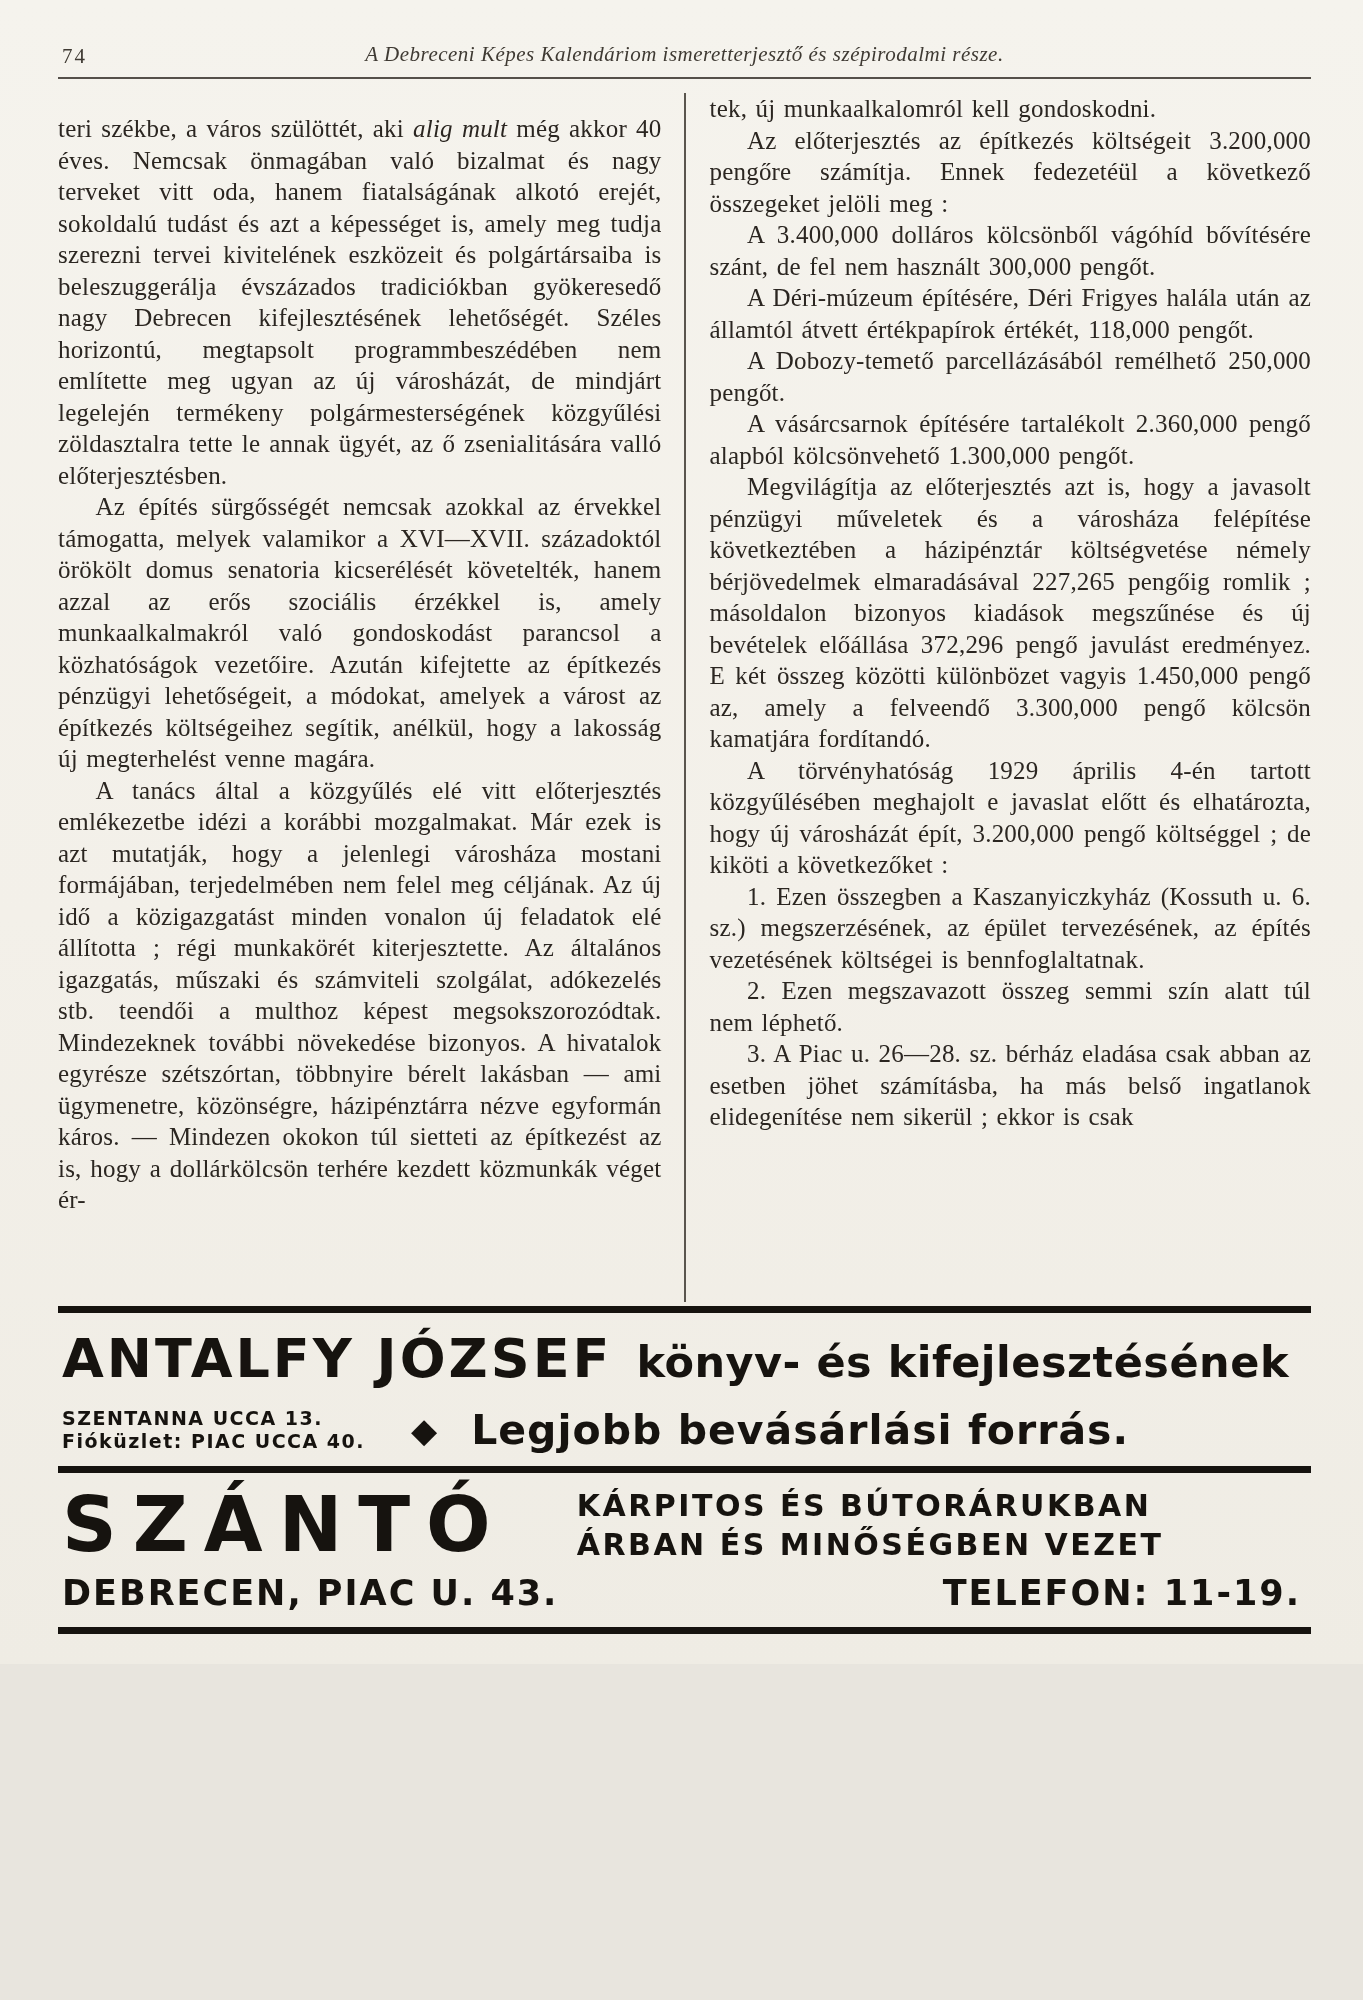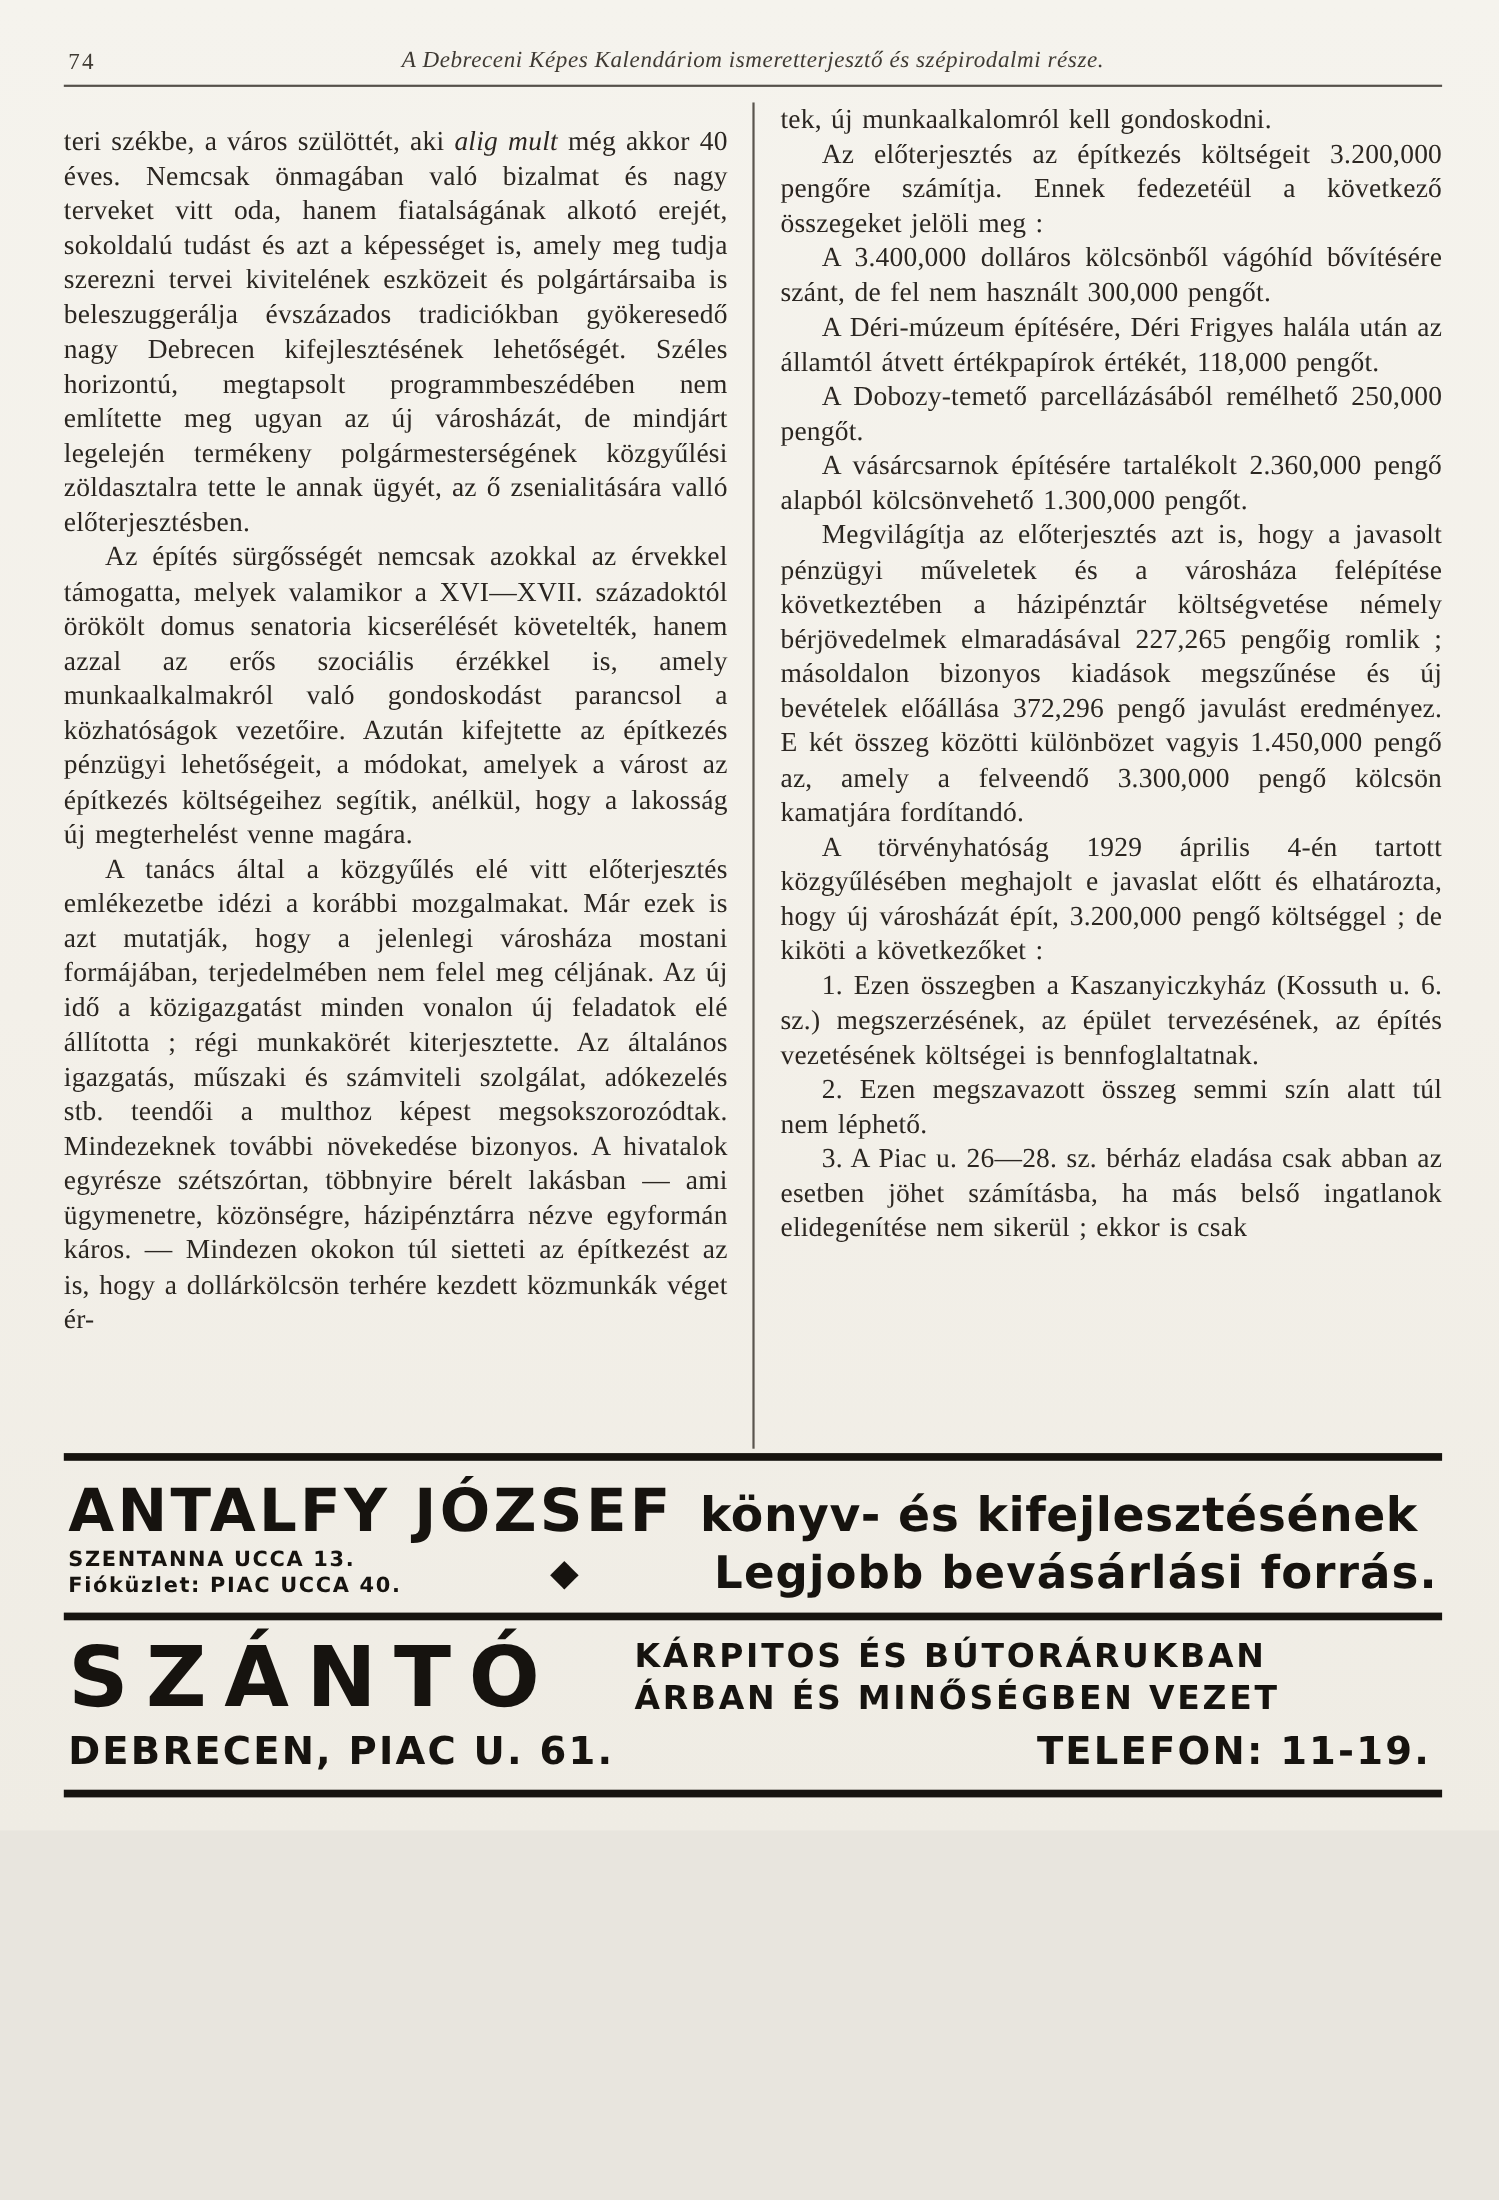--- a/index.html
+++ b/index.html
@@ -71,21 +71,21 @@
   .ad { color:#16130f; font-family:"DejaVu Sans", sans-serif; font-weight:bold; }
 
   .ad-antalfy { padding:14px 4px 12px 4px; }
   .antalfy-row1 { display:flex; align-items:baseline; gap:24px; white-space:nowrap; }
   .antalfy-name {
     font-size:54px; letter-spacing:3px;
   }
   .antalfy-business {
     font-size:43px; letter-spacing:0.5px;
   }
-  .antalfy-row2 { display:flex; align-items:center; margin-top:1px; white-space:nowrap;justify-content:space-between; }
+  .antalfy-row2 { display:flex; align-items:center; margin-top:16px; white-space:nowrap; }
   .antalfy-addr { font-size:19px; line-height:23px; letter-spacing:1.5px; }
   .diamond { font-size:34px; margin:0 34px 0 46px; line-height:1; }
   .antalfy-slogan { font-size:41px; letter-spacing:1px; }
 
   .ad-szanto { padding:12px 4px 14px 4px; }
   .szanto-top { display:flex; align-items:center; gap:70px; white-space:nowrap; }
   .szanto-name {
     font-size:76px; letter-spacing:16px; line-height:80px;
   }
   .szanto-lines { font-size:30px; line-height:39px; letter-spacing:2.5px; }
@@ -154,21 +154,21 @@
 
     <div class="ad ad-szanto">
       <div class="szanto-top">
         <span class="szanto-name">SZÁNTÓ</span>
         <div class="szanto-lines">
           <div>KÁRPITOS ÉS BÚTORÁRUKBAN</div>
           <div>ÁRBAN ÉS MINŐSÉGBEN VEZET</div>
         </div>
       </div>
       <div class="szanto-bottom">
-        <span>DEBRECEN, PIAC U. 61.</span>
+        <span>DEBRECEN, PIAC U. 43.</span>
         <span>TELEFON: 11-19.</span>
       </div>
     </div>
 
     <div class="rule-thick"></div>
 
   </footer>
 
 </div>
 

